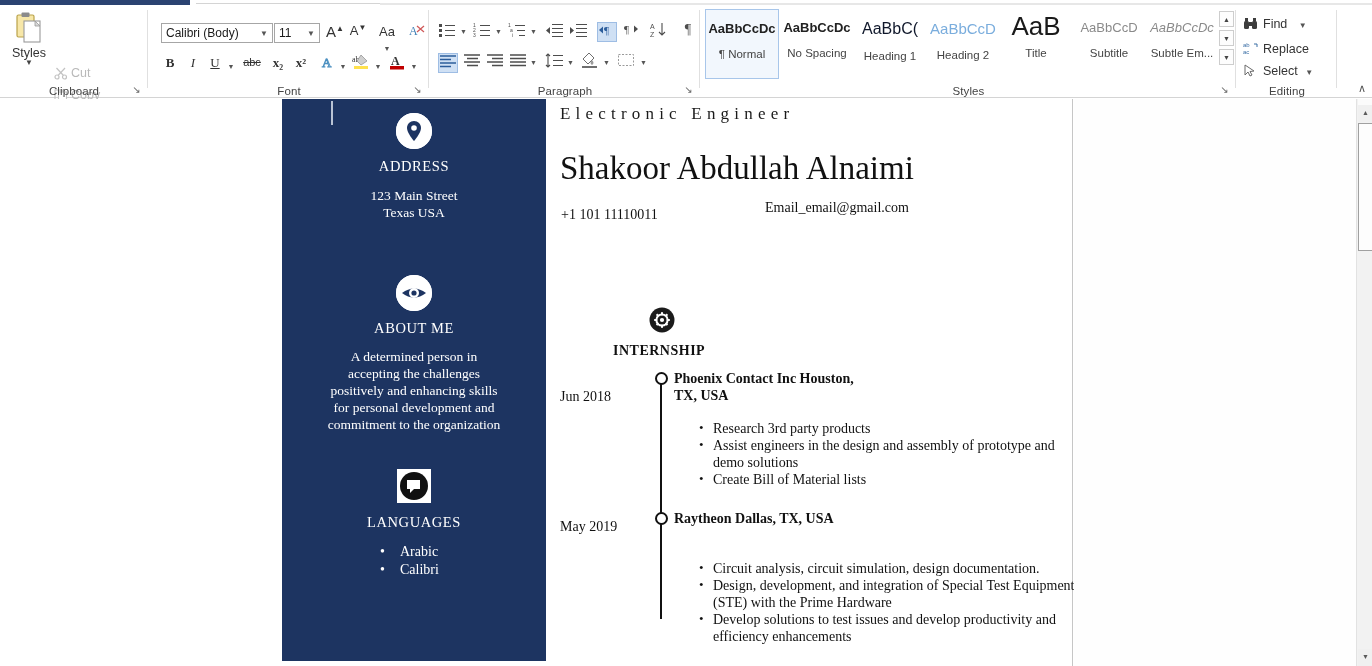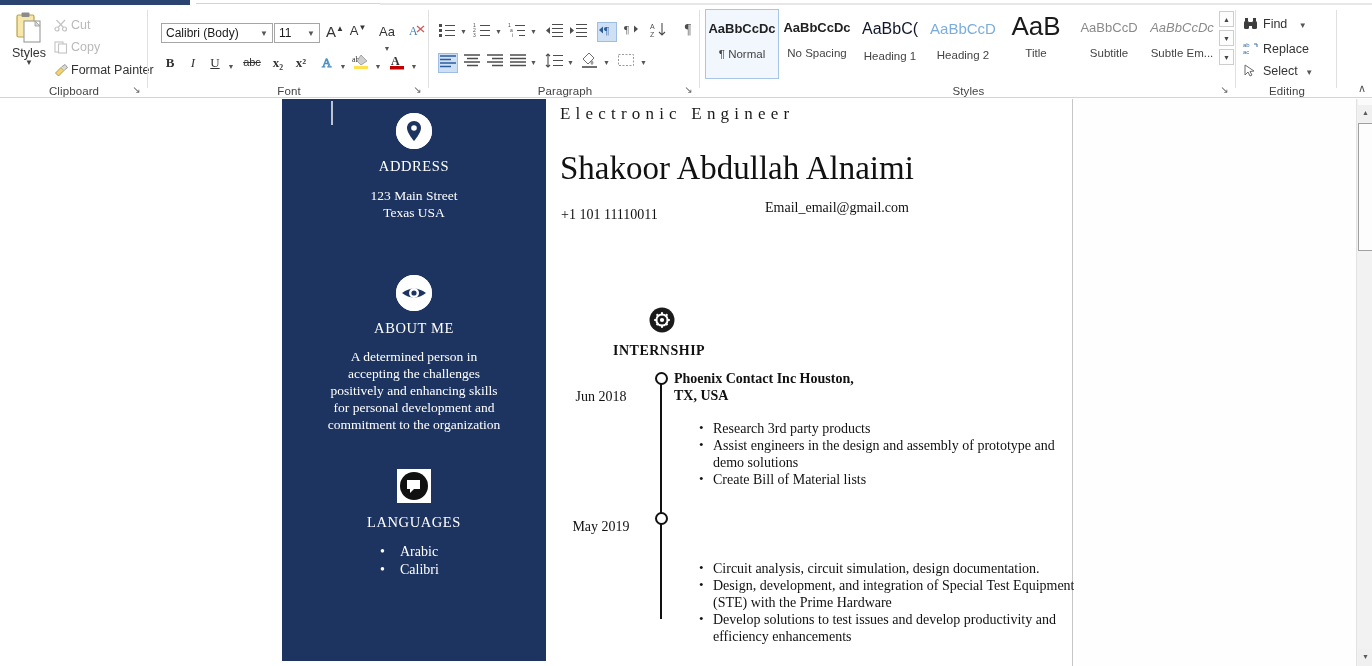--- a/index.html
+++ b/index.html
@@ -34,21 +34,21 @@
     position: absolute; bottom: 3px; width: 11px; height: 11px;
     color: #6b6b6b; font-size: 10px; line-height: 11px; text-align: center;
   }
 
   
   #grp-clipboard { left: 0; width: 148px; }
   #paste-btn { position: absolute; left: 8px; top: 4px; width: 42px; height: 74px; text-align: center; cursor: default; }
   #paste-icon { position: relative; width: 30px; height: 34px; margin: 2px auto 0; }
   #paste-label { font-size: 12.5px; color: #333; margin-top: 1px; }
   #paste-caret { font-size: 8px; color: #444; line-height: 6px; }
-  .clip-item { position: absolute; left: 54px; font-size: 12.5px; color: #b9b9b9; white-space: nowrap; }
+  .clip-item { position: absolute; left: 54px; font-size: 12.5px; color: #b9b9b9; white-space: nowrap; margin-top: 48px; }
   .clip-item .ic { display: inline-block; width: 17px; vertical-align: -3px; }
 
   
   #grp-font { left: 149px; width: 280px; }
   #font-name-box {
     position: absolute; left: 12px; top: 18px; width: 112px; height: 20px;
     border: 1px solid #a6a6a6; background: #fff; font-size: 12px; color: #1a1a1a;
     padding: 2px 0 0 4px;
   }
   #font-size-box {
@@ -126,21 +126,21 @@
   #email { position: absolute; left: 205px; top: 101px; font-size: 14px; }
 
   #gear-badge { position: absolute; left: 89px; top: 208px; width: 26px; height: 26px; }
   #section-internship { position: absolute; left: 53px; top: 244px; font-size: 14px; font-weight: bold; letter-spacing: .5px; }
 
   #timeline-line { position: absolute; left: 100px; top: 280px; width: 2px; height: 240px; background: #111; }
   .tl-dot {
     position: absolute; width: 13px; height: 13px; border-radius: 50%;
     border: 2px solid #111; background: #fff;
   }
-  .tl-date { position: absolute; font-size: 14px; color: #111; white-space: nowrap; text-align: center; }
+  .tl-date { position: absolute; font-size: 14px; color: #111; white-space: nowrap; text-align: left; }
   .job-title-line { position: absolute; font-size: 14px; font-weight: bold; line-height: 17px; }
   .duty-list { position: absolute; list-style: none; margin: 14px; padding: 0; }
   .duty-list li { font-size: 14px; line-height: 17px; position: relative; padding-left: 14px; }
   .duty-list li::before { content: "\2022"; position: absolute; left: 0; top: -1px; font-size: 13px; }
 
   
   #vscroll { position: absolute; right: 0; top: 99px; width: 16px; height: 567px; background: #f2f2f2; border-left: 1px solid #e2e2e2; }
   .sb-arrow {
     position: absolute; left: 1px; width: 15px; height: 17px;
     background: #f0f0f0; text-align: center; font-size: 7px; color: #5a5a5a;
@@ -579,20 +579,23 @@
         <div>Phoenix Contact Inc Houston,</div>
         <div>TX, USA</div>
       </div>
       <ul class="duty-list" style="left:125px;top:307px;width:370px">
         <li>Research 3rd party products</li>
         <li>Assist engineers in the design and assembly of prototype and demo solutions</li>
         <li>Create Bill of Material lists</li>
       </ul>
 
       <div class="tl-date" style="left:0px;top:420px;width:82px">May 2019</div>
+      <div class="job-title-line" style="left:114px;top:411px;width:250px">
+        <div>Raytheon Dallas, TX, USA</div>
+      </div>
       <ul class="duty-list" style="left:125px;top:447px;width:385px">
         <li>Circuit analysis, circuit simulation, design documentation.</li>
         <li>Design, development, and integration of Special Test Equipment (STE) with the Prime Hardware</li>
         <li>Develop solutions to test issues and develop productivity and efficiency enhancements</li>
       </ul>
     </div>
   </div>
 
   <div id="page-gutter"></div>
 </div>

